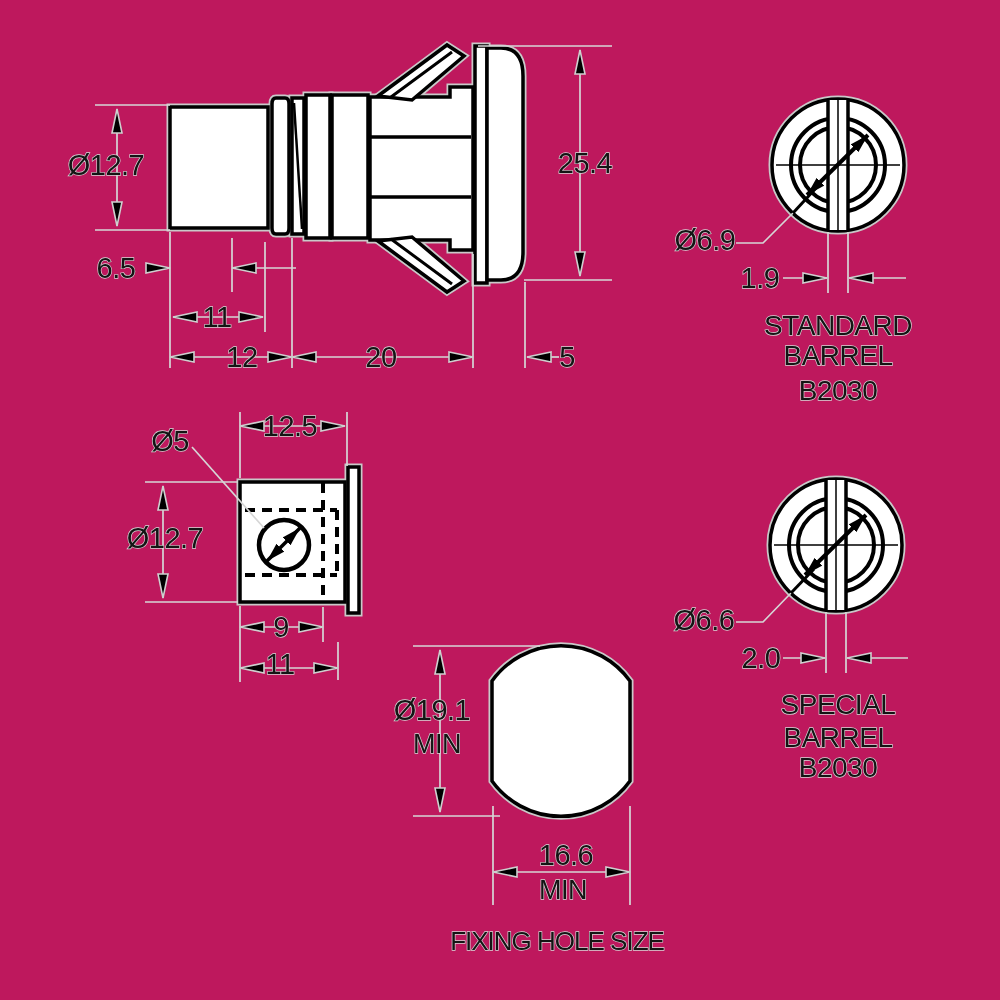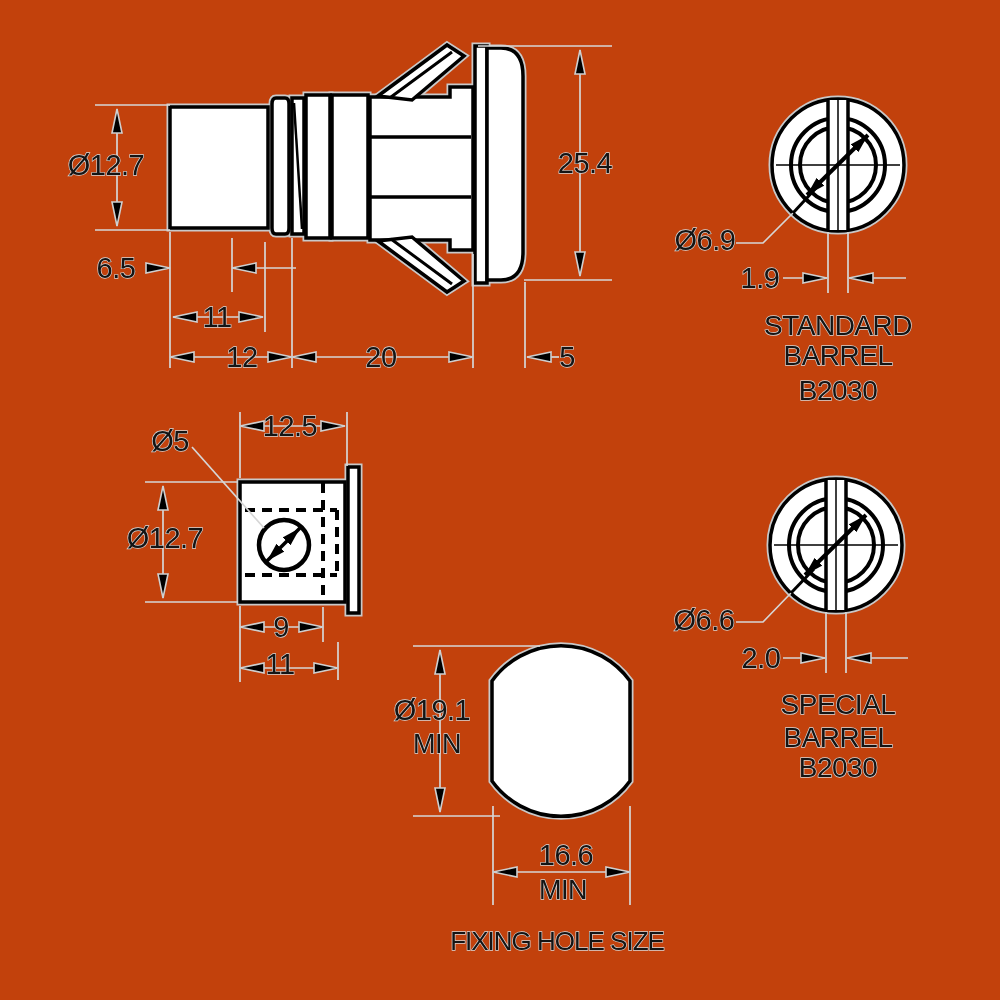--- a/index.html
+++ b/index.html
@@ -1,16 +1,16 @@
 <!DOCTYPE html>
 <html><head>
 <meta charset="utf-8">
 <style>
   html,body { margin:0; padding:0; background:#000; }
-  #stage { width:1000px; height:1000px; background:#c2410c; position:relative; }
+  #stage { width:1000px; height:1000px; background:#be185d; position:relative; }
   svg { display:block; }
   .dl { stroke:#d6d6d6; stroke-width:1.7; fill:none; }
   .dk { stroke:#000; fill:none; }
   .halo * { stroke:#c9c9c9; stroke-width:7; fill:#fff; }
   .main * { stroke:#000; stroke-width:3.5; fill:#fff; }
   .tx { font-family:"Liberation Sans", sans-serif; fill:#141414; stroke:#d6d6d6;
         stroke-width:1.3px; paint-order:stroke; text-anchor:middle; letter-spacing:-0.5px; }
   .s29 { font-size:29px; } .s28 { font-size:28px; } .s27 { font-size:27px; }
   .cap { font-size:26px; letter-spacing:-1px; }
 </style>

